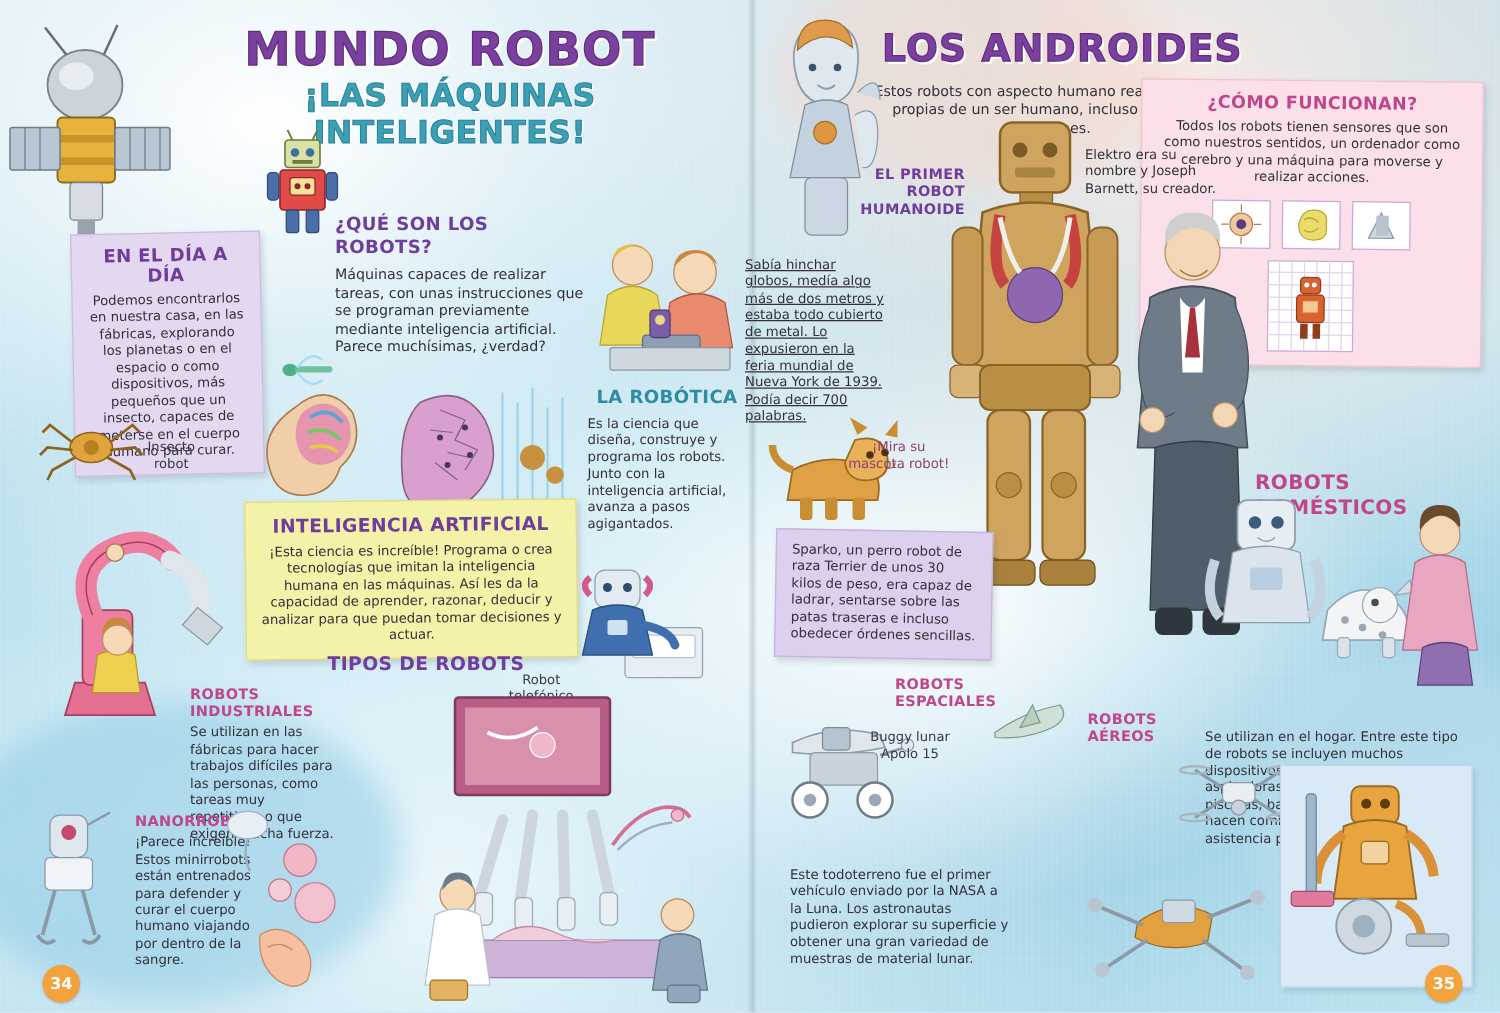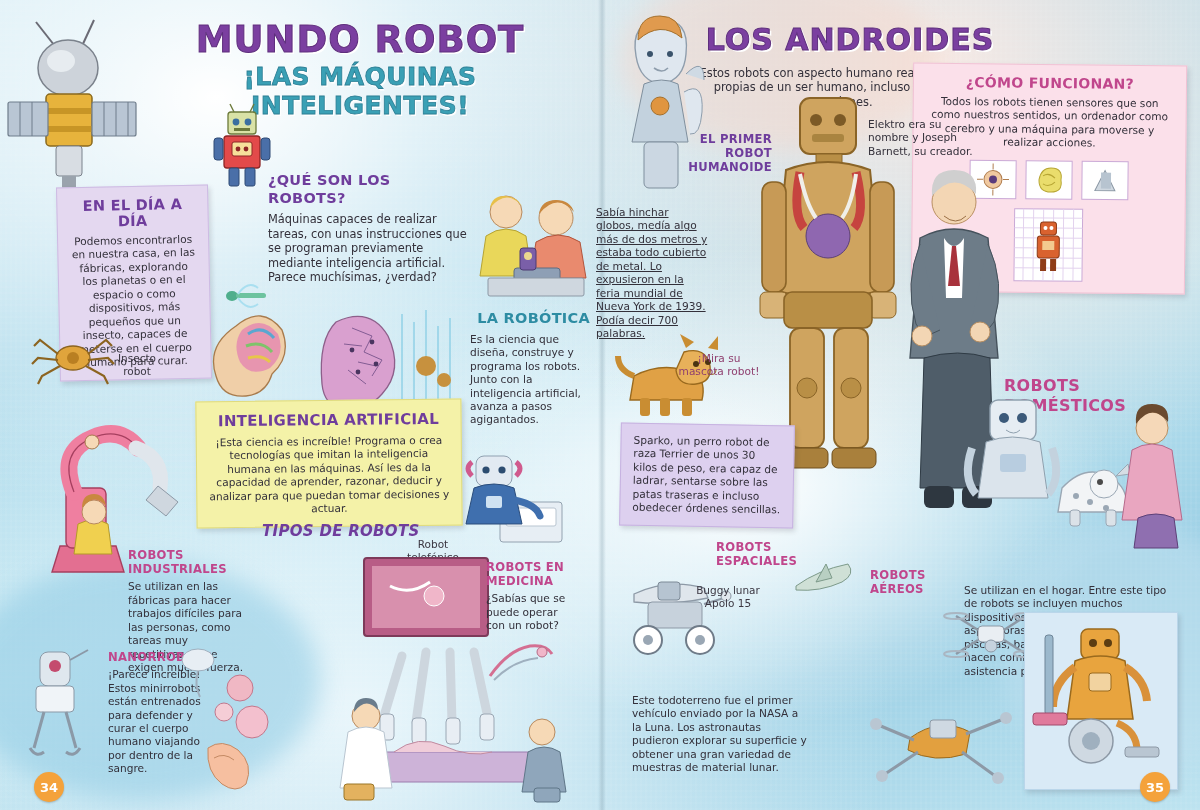--- a/index.html
+++ b/index.html
@@ -242,23 +242,23 @@
         <circle cx="72" cy="30" r="3.6" fill="#2c4c70"></circle>
       <path d="M42 22 q-8 6 0 14" stroke="#d05a8d" stroke-width="5" fill="none"></path>
       <path d="M86 22 q8 6 0 14" stroke="#d05a8d" stroke-width="5" fill="none"></path>
       <path d="M44 48 q20 -8 40 0 l8 36 h-56z" fill="#3f6fae" stroke="#2a4c7b"></path>
       <rect x="56" y="56" width="16" height="12" rx="2" fill="#cfe2f2"></rect>
       <path d="M84 60 q22 4 26 16" stroke="#3f6fae" stroke-width="7" fill="none" stroke-linecap="round"></path>
     </svg>
   </div>
   <div class="txt cap center" style="left:400px;top:538px;width:66px;">Robot telefónico</div>
 
-  <div class="txt h-sec" style="left:262px;top:522px;width:160px;font-size:15px;font-style:italic;">TIPOS DE ROBOTS</div>
-
-  <div class="txt" style="left:128px;top:548px;width:118px;">
+  <div class="txt h-sec" style="left:262px;top:522px;width:160px;font-size:15px;">TIPOS DE ROBOTS</div>
+
+  <div class="txt" style="left:152px;top:548px;width:118px;">
     <div class="h-sec pink" style="font-size:11.6px;">ROBOTS INDUSTRIALES</div>
     <div class="body-t sm" style="margin-top:4px;">Se utilizan en las fábricas para hacer trabajos difíciles para las personas, como tareas muy repetitivas o que exigen mucha fuerza.</div>
   </div>
 
   <div class="txt" style="left:108px;top:650px;width:96px;">
     <div class="h-sec pink" style="font-size:11.6px;">NANORROBOTS</div>
     <div class="body-t sm" style="margin-top:4px;">¡Parece increíble! Estos minirrobots están entrenados para defender y curar el cuerpo humano viajando por dentro de la sangre.</div>
   </div>
 
   <div class="ill" style="left:14px;top:636px;">
@@ -306,24 +306,20 @@
       <circle cx="36" cy="160" r="14" fill="#f6d9b6" stroke="#b88a5e"></circle>
       <path d="M24 156 q12 -16 24 -2 q0 -12 -12 -12 q-12 0 -12 14z" fill="#6a7c8c"></path>
       <path d="M18 176 q18 -10 36 0 l8 56 h-52z" fill="#ffffff" stroke="#b9c5d0"></path>
       <circle cx="212" cy="176" r="13" fill="#f6d9b6" stroke="#b88a5e"></circle>
       <path d="M198 196 q16 -10 32 0 l6 40 h-44z" fill="#8fa6bb" stroke="#5f7688"></path>
       <rect x="14" y="228" width="30" height="16" rx="3" fill="#e3b25f" stroke="#9b7628"></rect>
       <rect x="204" y="232" width="26" height="14" rx="3" fill="#8fa6bb" stroke="#5f7688"></rect>
     </svg>
   </div>
 
-  <div class="txt" style="left:486px;top:560px;width:92px;">
-    <div class="h-sec pink" style="font-size:11.6px;">ROBOTS EN MEDICINA</div>
-    <div class="body-t sm" style="margin-top:4px;">¿Sabías que se puede operar con un robot?</div>
-  </div>
 
   <div class="ill" style="left:480px;top:630px;">
     <svg width="80" height="70" viewBox="0 0 80 70">
       <path d="M10 46 q18 -26 40 -30 q16 -2 22 8" stroke="#d46f92" stroke-width="3" fill="none"></path>
       <path d="M14 50 q20 -20 44 -22" stroke="#9fb0bf" stroke-width="2" fill="none"></path>
       <circle cx="62" cy="22" r="5" fill="#f0b6c9" stroke="#b56a85"></circle>
     </svg>
   </div>
 
   <div class="pagenum" style="left:34px;top:772px;">34</div>

